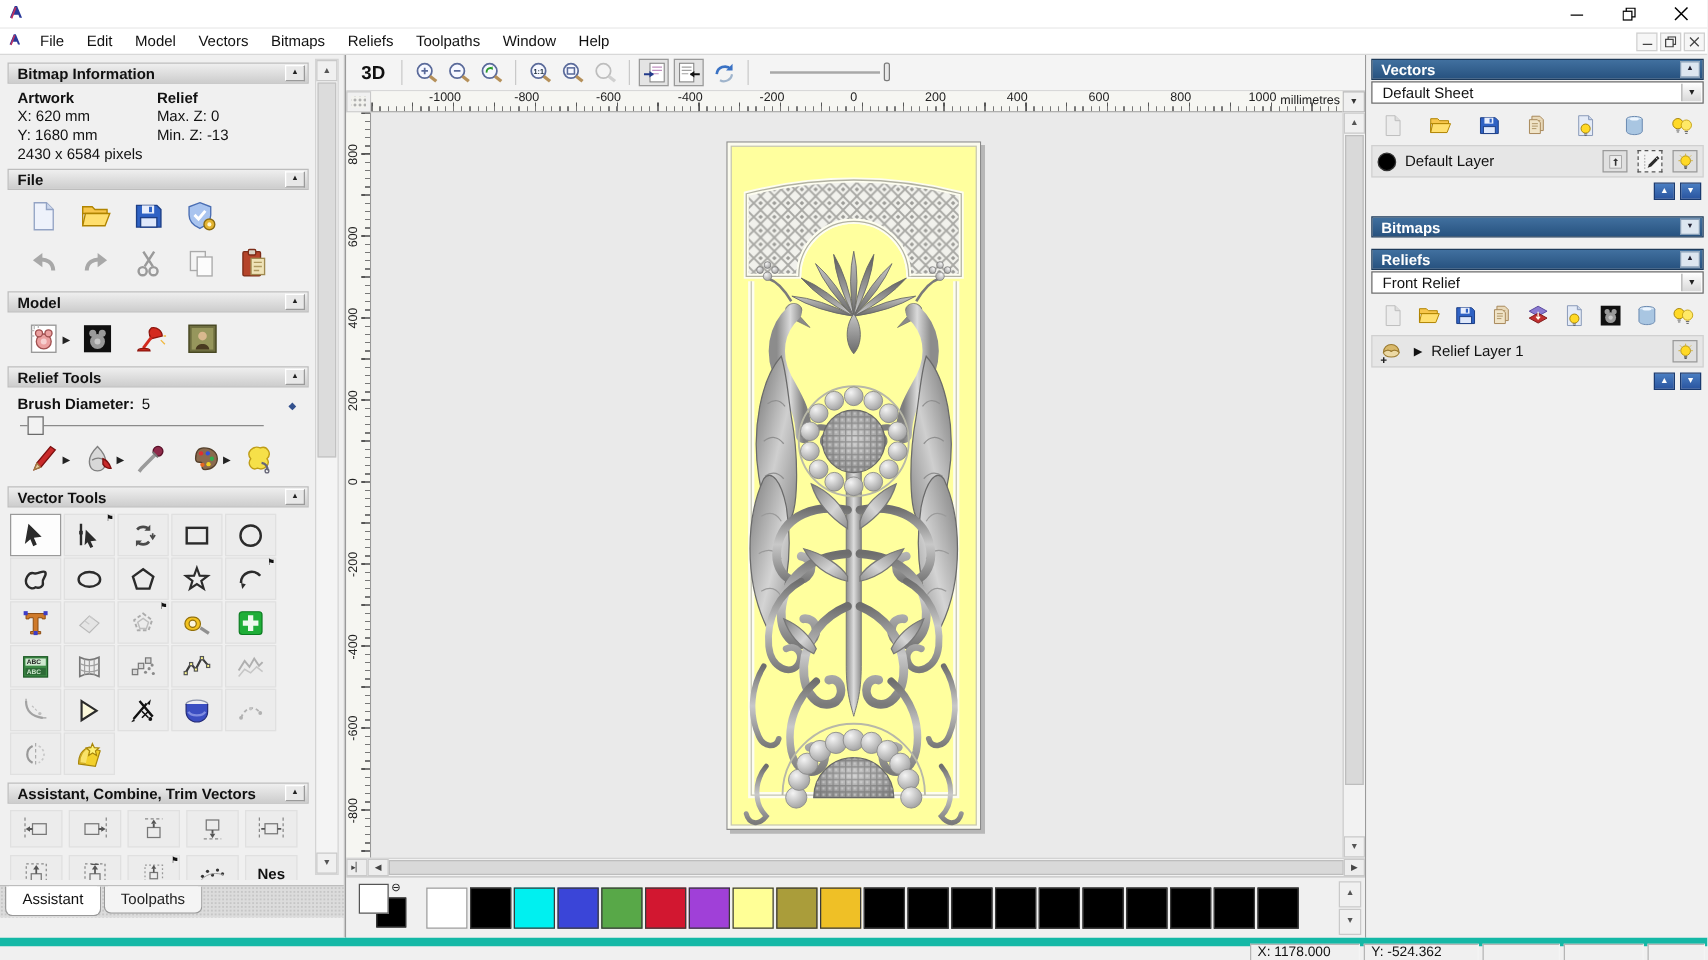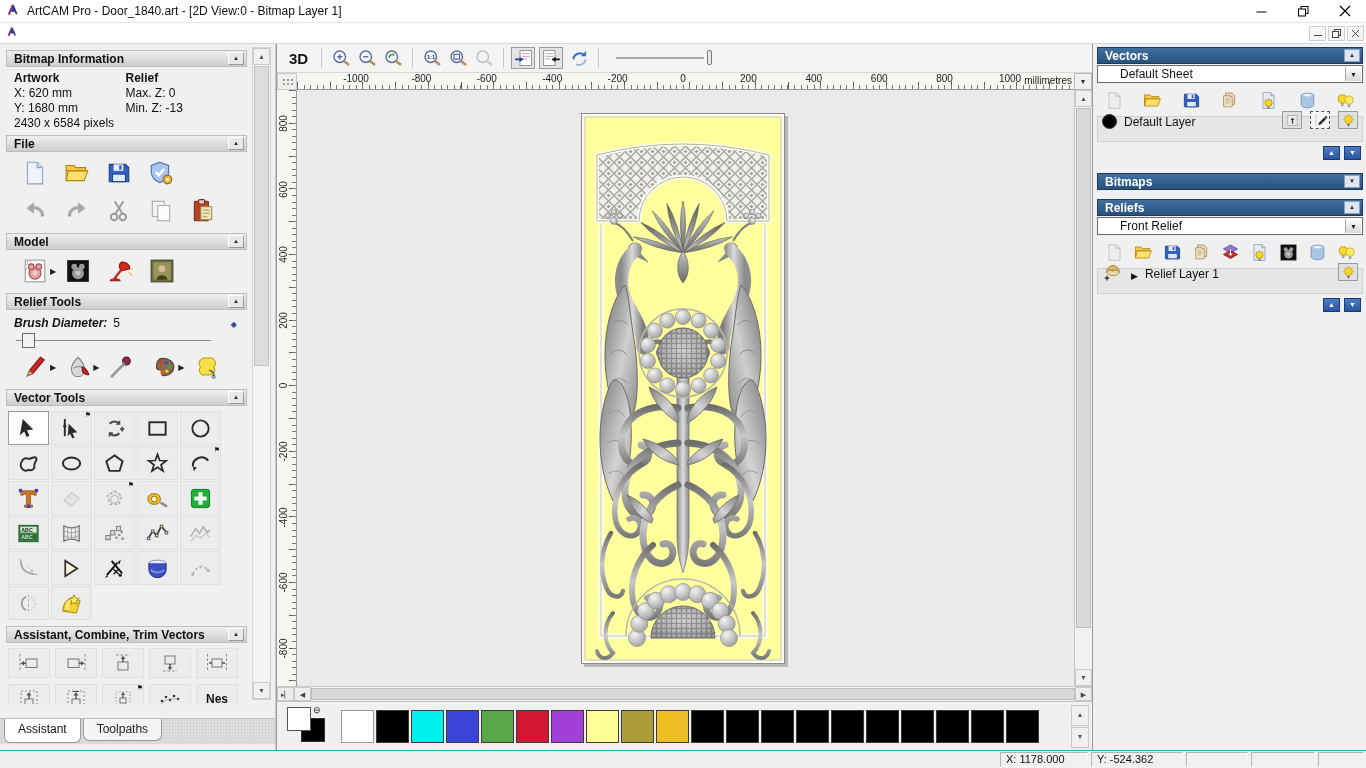--- a/index.html
+++ b/index.html
@@ -27,42 +27,42 @@
   .sbtn{width:16px;height:13px;background:#e8e8e8;border:1px solid #9a9a9a;border-top-color:#fff;border-left-color:#fff;font-size:6px;line-height:11px;text-align:center;color:#222}
   .pinfo{display:grid;grid-template-columns:1fr 1fr;padding:2px 14px;row-gap:1px;font-size:12px}
   .pinfo .hd{font-weight:bold}
   .pinfo .full{grid-column:1/3}
   .iconrow{display:flex;align-items:center;padding:4px 14px;gap:0}
   .ticon{display:inline-flex;align-items:center;justify-content:center}
   .iconrow .ticon{width:42px;height:30px}
   .iconrow svg{width:26px;height:26px}
   .fly{font-size:8px;color:#222;margin:0 1px 0 -6px}
   .brushrow{display:flex;align-items:baseline;gap:6px;padding:4px 14px 0}
-  .brushrow .bl{font-weight:bold;font-style:italic}
+  .brushrow .bl{font-weight:bold;}
   .brushrow .diam{margin-left:auto;color:#33518e;font-size:8px}
   .sliderrow{padding:2px 14px 4px;position:relative;height:18px}
   .strack{position:absolute;left:16px;right: 40px;top:10px;height:1px;background:#8a8a8a}
   .shandle{position:absolute;left:22px;top:3px;width:13px;height:15px;background:#f2f2f2;border:1px solid #6a6a6a}
   .vgrid{display:grid;grid-template-columns:repeat(5,42px);gap:1px;padding:3px 8px}
   .vcell{width:41px;height:34px;display:flex;align-items:center;justify-content:center;background:#ececec;border:1px solid #e0e0e0;position:relative}
   .vcell svg{width:23px;height:23px}
   .vcell.sel{background:#fdfdfd;border:1px solid #9a9a9a}
   .pin{position:absolute;top:-1px;right:0;font-size:7px;color:#111}
   .acell{width:42px;height:30px;display:flex;align-items:center;justify-content:center;background:#ececec;border:1px solid #e0e0e0;position:relative}
   .acell svg{width:30px;height:24px}
   .agrid{display:grid;grid-template-columns:repeat(5,46px);gap:1px;padding:3px 8px}
   .nestcell{font-weight:bold;font-size:12px;letter-spacing:0}
   
   .lscroll{position:absolute;top:3px;right:4px;width:19px;bottom:50px;background:#f4f4f4;border:1px solid #d4d4d4}
   .sarrow{height:17px;background:#f0f0f0;border:1px solid #c9c9c9;font-size:7px;color:#555;text-align:center;line-height:15px}
   .sarrow.up{position:absolute;top:0;left:0;right:0}
   .sarrow.dn{position:absolute;bottom:0;left:0;right:0}
   .lthumb{position:absolute;top:18px;left:1px;right:1px;height:300px;background:#dcdcdc;border:1px solid #c2c2c2}
   
-  .tabstrip{position:absolute;left:0;right:0;bottom:6px;height:26px;background:#dcdcdc;background-image:radial-gradient(#c6c6c6 1px,transparent 1px);background-size:3px 3px;border-top:1px solid #bdbdbd;display:flex;align-items:flex-start;padding-left:4px}
+  .tabstrip{position:absolute;left:0;right:0;bottom:16px;height:26px;background:#dcdcdc;background-image:radial-gradient(#c6c6c6 1px,transparent 1px);background-size:3px 3px;border-top:1px solid #bdbdbd;display:flex;align-items:flex-start;padding-left:4px}
   .tab{background:#fff;border:1px solid #9a9a9a;border-top:none;border-radius:0 0 6px 6px;padding:3px 13px 4px;font-size:12px;margin-right:2px;position:relative}
   .tab.active{z-index:2;height:24px}
   .tab.inactive{background:#f4f4f4;height:22px;color:#222}
 
   
   .center{width:817px;display:flex;flex-direction:column;border-left:1px solid #9a9a9a;border-right:1px solid #9a9a9a;background:#f0f0f0;min-height:0}
   .ctoolbar{height:29px;display:flex;align-items:center;gap:2px;padding:0 6px;background:#f4f4f4;border-bottom:1px solid #d8d8d8}
   .t3d{font-weight:bold;font-size:15px;padding:0 6px}
   .tsep{width:1px;height:20px;background:#c9c9c9;margin:0 5px}
   .ctoolbar .ticon{width:24px;height:24px}
@@ -95,55 +95,54 @@
   .pw-link{position:absolute;left:28px;top:0;font-size:9px;color:#222}
   .swatches{display:flex;gap:2px;margin-left:8px}
   .swatch{width:33px;height:33px;border:1px solid #3a3a3a}
   .palscroll{position:absolute;right:3px;top:3px;width:18px;height:43px;display:flex;flex-direction:column;gap:1px}
   .palscroll .sarrow{flex:1;line-height:18px}
 
   
   .right{width:273px;position:relative;background:#f0f0f0;padding:3px 3px 0 4px}
   .phead{height:17px;background:linear-gradient(#41709f,#27527f);border:1px solid #1d3a5a;color:#fff;font-weight:bold;font-size:12px;display:flex;align-items:center;justify-content:space-between;padding:0 2px 0 7px}
   .pbtn{width:16px;height:13px;background:#dde6f0;border:1px solid #8aa0b8;font-size:6px;line-height:11px;text-align:center;color:#223}
-  .pselect{margin:1px 0 2px;background:#fff;border:1px solid #6a6a6a;height:18px;display:flex;align-items:center;padding-left:22px;font-size:12px;position:relative}
+  .pselect{margin:1px 0 2px;background:#fff;border:1px solid #6a6a6a;height:18px;display:flex;align-items:center;padding-left:8px;font-size:12px;position:relative}
   .dbtn{position:absolute;right:1px;top:1px;bottom:1px;width:16px;background:linear-gradient(#fdfdfd,#d8d8d8);border-left:1px solid #aaa;font-size:7px;text-align:center;line-height:15px;color:#222}
   .pirow{display:flex;justify-content:space-between;align-items:center;padding:5px 6px}
   .pirow .ticon{width:22px;height:20px}
   .pirow svg{width:19px;height:19px}
-  .layerrow{margin:1px 0;background:#e6e6e6;border:1px solid #d0d0d0;height:23px;display:flex;align-items:flex-end;gap:7px;padding:12px 4px;font-size:12px}
+  .layerrow{margin:1px 0;background:#e6e6e6;border:1px solid #d0d0d0;height:23px;display:flex;align-items:center;gap:7px;padding:12px 4px;font-size:12px}
   .ldot{width:15px;height:15px;border-radius:50%;background:#000;border:1px solid #333}
   .lspace{flex:1}
   .lbtn{width:20px;height:18px;background:#e0e0e0;border:1px solid #9a9a9a;display:inline-flex;align-items:center;justify-content:center;margin-left:1px}
   .lbtn svg{width:15px;height:15px}
   .lbtn.pressed{background:#f4f4f4;border:1px dashed #555}
   .udrow{display:flex;justify-content:flex-end;gap:4px;padding:3px 2px 4px}
   .ud{width:17px;height:14px;background:linear-gradient(#4a7ec2,#2a55a0);border:1px solid #1a3a70;color:#fff;font-size:7px;text-align:center;line-height:12px}
   .gap8{height:9px}
   .relicon svg{width:22px;height:20px}
   .exparrow{font-size:9px;color:#111}
   .rtabstrip{position:absolute;left:4px;right:0;bottom:2px;height:26px;background:#dcdcdc;background-image:radial-gradient(#c6c6c6 1px,transparent 1px);background-size:3px 3px;border-top:1px solid #bdbdbd;display:flex;align-items:flex-start;padding-left:4px}
 
   
-  .statusbar{height:18px;background:#f0f0f0;border-top:1px solid #14b8a6;display:flex;align-items:center;gap:3px;padding:0 2px}
+  .statusbar{height:18px;background:#f0f0f0;border-top:7px solid #14b8a6;display:flex;align-items:center;gap:3px;padding:0 2px}
   .sspace{flex:1}
   .scell{height:15px;border:1px solid #b5b5b5;border-bottom-color:#f4f4f4;border-right-color:#f4f4f4;background:#f0f0f0;font-size:11px;padding:0 5px;white-space:nowrap}
   .scell.w1{width:88px}.scell.w2{width:92px}.scell.w3{width:62px}.scell.w4{width:64px}.scell.w5{width:46px}
 </style>
 </head>
 <body>
 
 <div id="app">
 
   <div class="titlebar">
     <span><svg width="15" height="15" viewBox="0 0 16 16">
           <path d="M2 13L6.2 3h2l4.2 10h-2.1l-1-2.6H5.1l-1 2.6z" fill="#2a3a9a"></path>
           <path d="M3.4 13.5L7 4" stroke="#c03060" stroke-width="1.5" fill="none"></path>
         </svg></span>
-    <span class="ttext">ArtCAM Pro - Door_1840.art - [2D View:0 - Bitmap Layer 1]</span>
     <span class="tspace"></span>
     <span class="wbtn">
         <svg width="11" height="11">
           <path d="M0.5 6h10" stroke="#000"></path>
         </svg>
       </span>
     <span class="wbtn">
         <svg width="11" height="11">
           <rect x="3" y="0.5" width="7" height="7" fill="none" stroke="#000"></rect>
           <rect x="0.5" y="3" width="7" height="7" fill="#fff" stroke="#000"></rect>
@@ -154,20 +153,21 @@
           <path d="M1 1l10 10M11 1L1 11" stroke="#000" stroke-width="1.2"></path>
         </svg>
       </span>
   </div>
 
   <div class="menubar">
     <span style="margin-right:4px"><svg width="13" height="13" viewBox="0 0 16 16">
           <path d="M2 13L6.2 3h2l4.2 10h-2.1l-1-2.6H5.1l-1 2.6z" fill="#2a3a9a"></path>
           <path d="M3.4 13.5L7 4" stroke="#c03060" stroke-width="1.5" fill="none"></path>
         </svg></span>
+    <span id="menus"><span class="mitem">File</span><span class="mitem">Edit</span><span class="mitem">Model</span><span class="mitem">Vectors</span><span class="mitem">Bitmaps</span><span class="mitem">Reliefs</span><span class="mitem">Toolpaths</span><span class="mitem">Window</span><span class="mitem">Help</span></span>
     <span class="mspace"></span>
     <span class="mdibtn">
         <svg width="8" height="8">
           <path d="M0 6.5h8" stroke="#444"></path>
         </svg>
       </span>
     <span class="mdibtn">
         <svg width="9" height="9">
           <rect x="2.5" y="0.5" width="6" height="6" fill="none" stroke="#444"></rect>
           <rect x="0.5" y="2.5" width="6" height="6" fill="#f6f6f6" stroke="#444"></rect>

